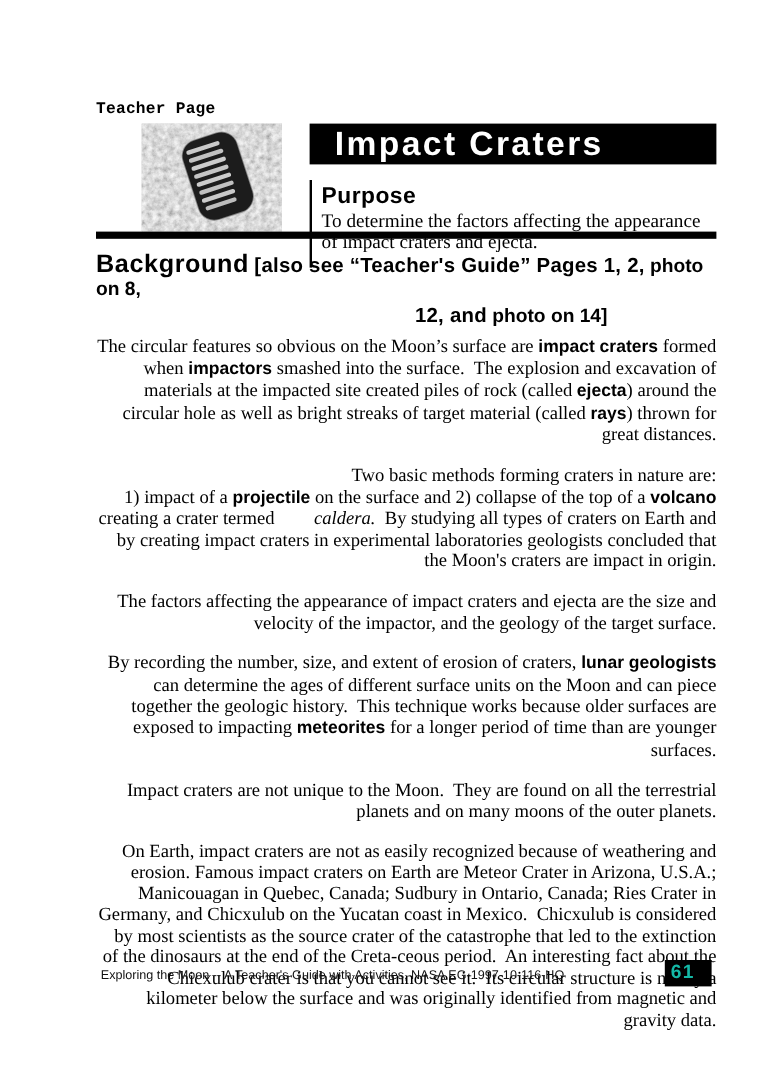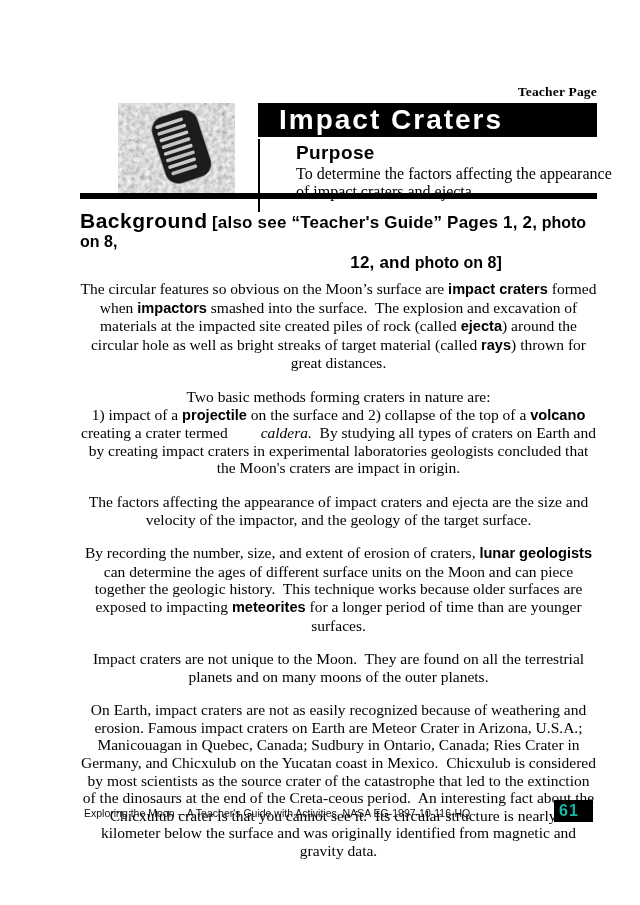--- a/index.html
+++ b/index.html
@@ -2,50 +2,50 @@
 <html><head>
 <meta charset="utf-8">
 <style>
   * { margin:0; padding:0; box-sizing:border-box; }
   html,body { background:#ffffff; }
   body { width:640px; height:905px; position:relative; overflow:hidden;
          font-family:"Liberation Serif", serif; color:#000; }
   .page { position:absolute; inset:0; background:#fff; }
 
   .teacher-label { position:absolute; top:84px; left:80px; width:517px;
-    text-align:right; font-family:Liberation Serif, serif;
+    text-align:left; font-family:Liberation Mono, monospace;
     font-weight:bold; font-size:13.5px; letter-spacing:0.2px; }
 
   .photo { position:absolute; left:118px; top:103px; width:117px; height:90px; }
 
   .banner { position:absolute; left:258px; top:103px; width:339px; height:34px;
     background:#000; color:#fff; display:flex; align-items:center;
     font-family:"Liberation Sans", sans-serif; font-weight:bold;
     font-size:28px; letter-spacing:2px; padding-left:21px; }
 
-  .purpose { position:absolute; left:258px; top:139px; width:339px; height:73px;
-    border-left:2.5px solid #000; padding-left:36px; }
+  .purpose { position:absolute; left:258px; top:150px; width:339px; height:73px;
+    border-left:2.5px solid #000; padding-left:8px; }
   .purpose-h { font-family:"Liberation Sans", sans-serif; font-weight:bold;
     font-size:19px; letter-spacing:0.4px; margin-top:3px; }
   .purpose-t { font-size:16px; line-height:17.5px; width:316px; margin-top:1px; }
 
   .rule { position:absolute; left:80px; top:193px; width:517px; height:6px;
     background:#000; }
 
   .content { position:absolute; left:80px; top:209px; width:517px; }
 
   .bg-heading { font-family:"Liberation Sans", sans-serif; font-weight:bold;
     margin-bottom:7px; }
   .h-xl { font-size:21px; letter-spacing:0.5px;margin-top:22px; }
   .h-md { font-size:17px; letter-spacing:0.2px; }
   .h-sm { font-size:16px; }
   .h-line2 { padding-left:175px; text-align:center; margin-top:2px; }
 
   .body-par { font-size:15.5px; line-height:17.6px; margin-bottom:16px;
-    text-align:center; }
+    text-align:right; }
   .kw { font-family:"Liberation Sans", sans-serif; font-weight:bold;
     font-size:14.6px; }
   .it { font-style:italic;margin-left:29px; }
 
   .footer-text { position:absolute; left:84px; top:807px;
     font-family:"Liberation Sans", sans-serif; font-size:10.5px; color:#111; }
   .page-num-box { position:absolute; left:554px; top:800px; width:39px;
     height:22px; background:#000; color:#14b8a6;
     font-family:"Liberation Sans", sans-serif; font-weight:bold;
     font-size:16px; line-height:22px; padding-left:5px; letter-spacing:1px; }
@@ -99,21 +99,21 @@
 
   <div class="rule"></div>
 
   <div class="content">
     <div class="bg-heading">
       <span class="h-xl">Background</span>
       <span class="h-md">[also see “Teacher's Guide” Pages 1, 2,</span>
       <span class="h-sm">photo on 8,</span>
       <div class="h-line2">
         <span class="h-md">12, and</span>
-        <span class="h-sm">photo on 8]</span>
+        <span class="h-sm">photo on 14]</span>
       </div>
     </div>
 
     <p class="body-par"><span>The circular features so obvious on the Moon’s surface are </span><span class="kw">impact craters</span><span> formed when </span><span class="kw">impactors</span><span> smashed into the surface.&nbsp; The explosion and excavation of materials at the impacted site created piles of rock (called </span><span class="kw">ejecta</span><span>) around the circular hole as well as bright streaks of target material (called </span><span class="kw">rays</span><span>) thrown for great distances.</span></p>
     <p class="body-par"><span>Two basic methods forming craters in nature are:</span><br><span>1) impact of a </span><span class="kw">projectile</span><span> on the surface and 2) collapse of the top of a </span><span class="kw">volcano</span><span> creating a crater termed </span><span class="it">caldera.</span><span>&nbsp; By studying all types of craters on Earth and by creating impact craters in experimental laboratories geologists concluded that the Moon's craters are impact in origin.</span></p>
     <p class="body-par"><span>The factors affecting the appearance of impact craters and ejecta are the size and velocity of the impactor, and the geology of the target surface.</span></p>
     <p class="body-par"><span>By recording the number, size, and extent of erosion of craters, </span><span class="kw">lunar geologists</span><span> can determine the ages of different surface units on the Moon and can piece together the geologic history.&nbsp; This technique works because older surfaces are exposed to impacting </span><span class="kw">meteorites</span><span> for a longer period of time than are younger surfaces.</span></p>
     <p class="body-par"><span>Impact craters are not unique to the Moon.&nbsp; They are found on all the terrestrial planets and on many moons of the outer planets.</span></p>
     <p class="body-par"><span>On Earth, impact craters are not as easily recognized because of weathering and erosion. Famous impact craters on Earth are Meteor Crater in Arizona, U.S.A.; Manicouagan in Quebec, Canada; Sudbury in Ontario, Canada; Ries Crater in Germany, and Chicxulub on the Yucatan coast in Mexico.&nbsp; Chicxulub is considered by most scientists as the source crater of the catastrophe that led to the extinction of the dinosaurs at the end of the Creta-ceous period.&nbsp; An interesting fact about the Chicxulub crater is that you cannot see it.&nbsp; Its circular structure is nearly a kilometer below the surface and was originally identified from magnetic and gravity data.</span></p>
   </div>

